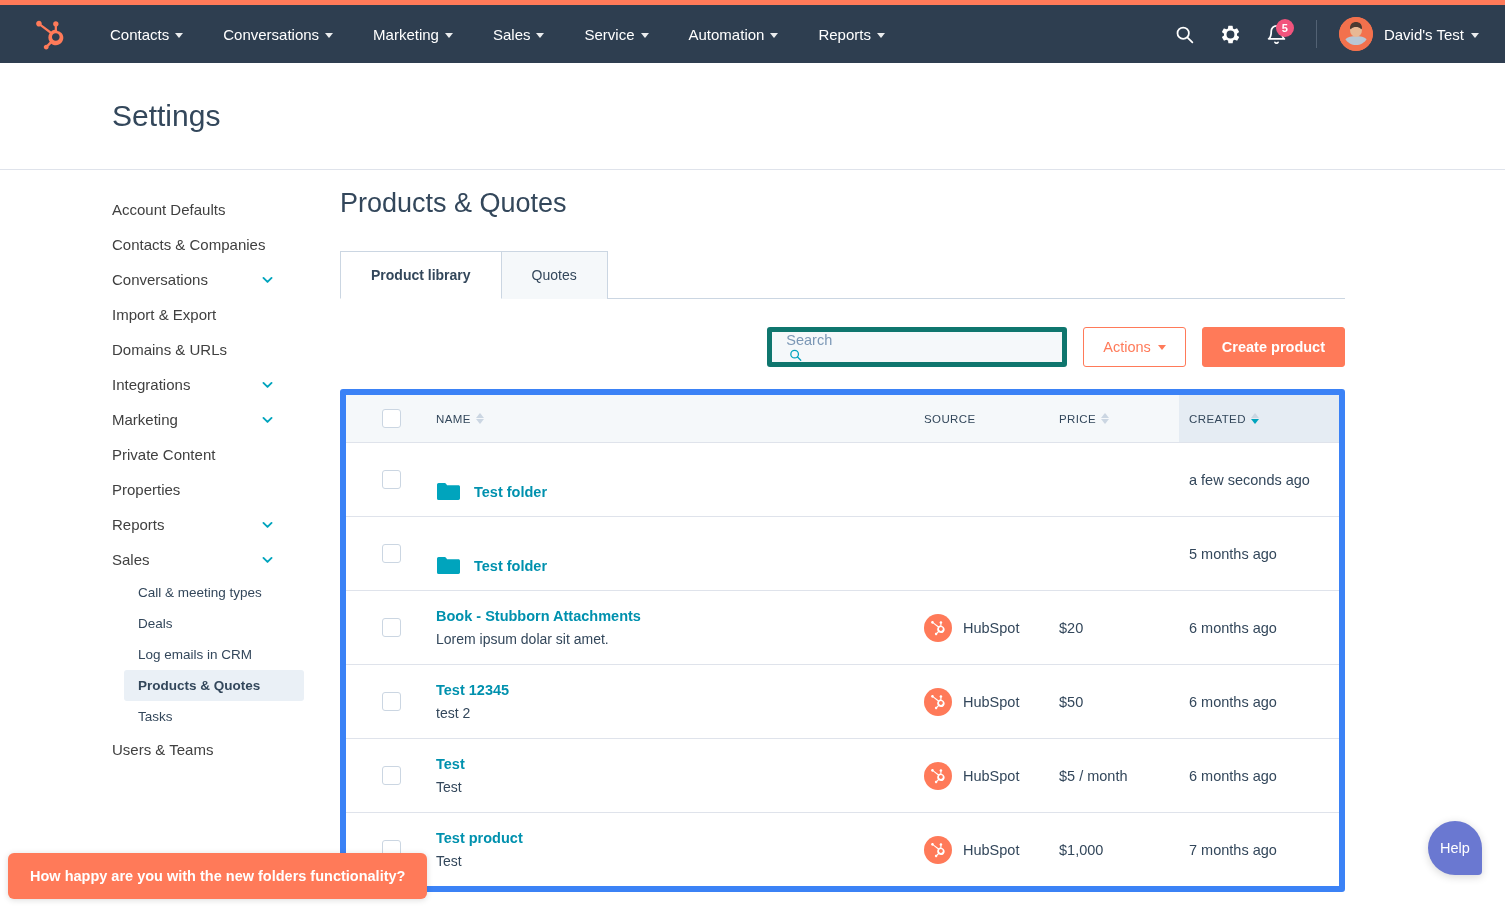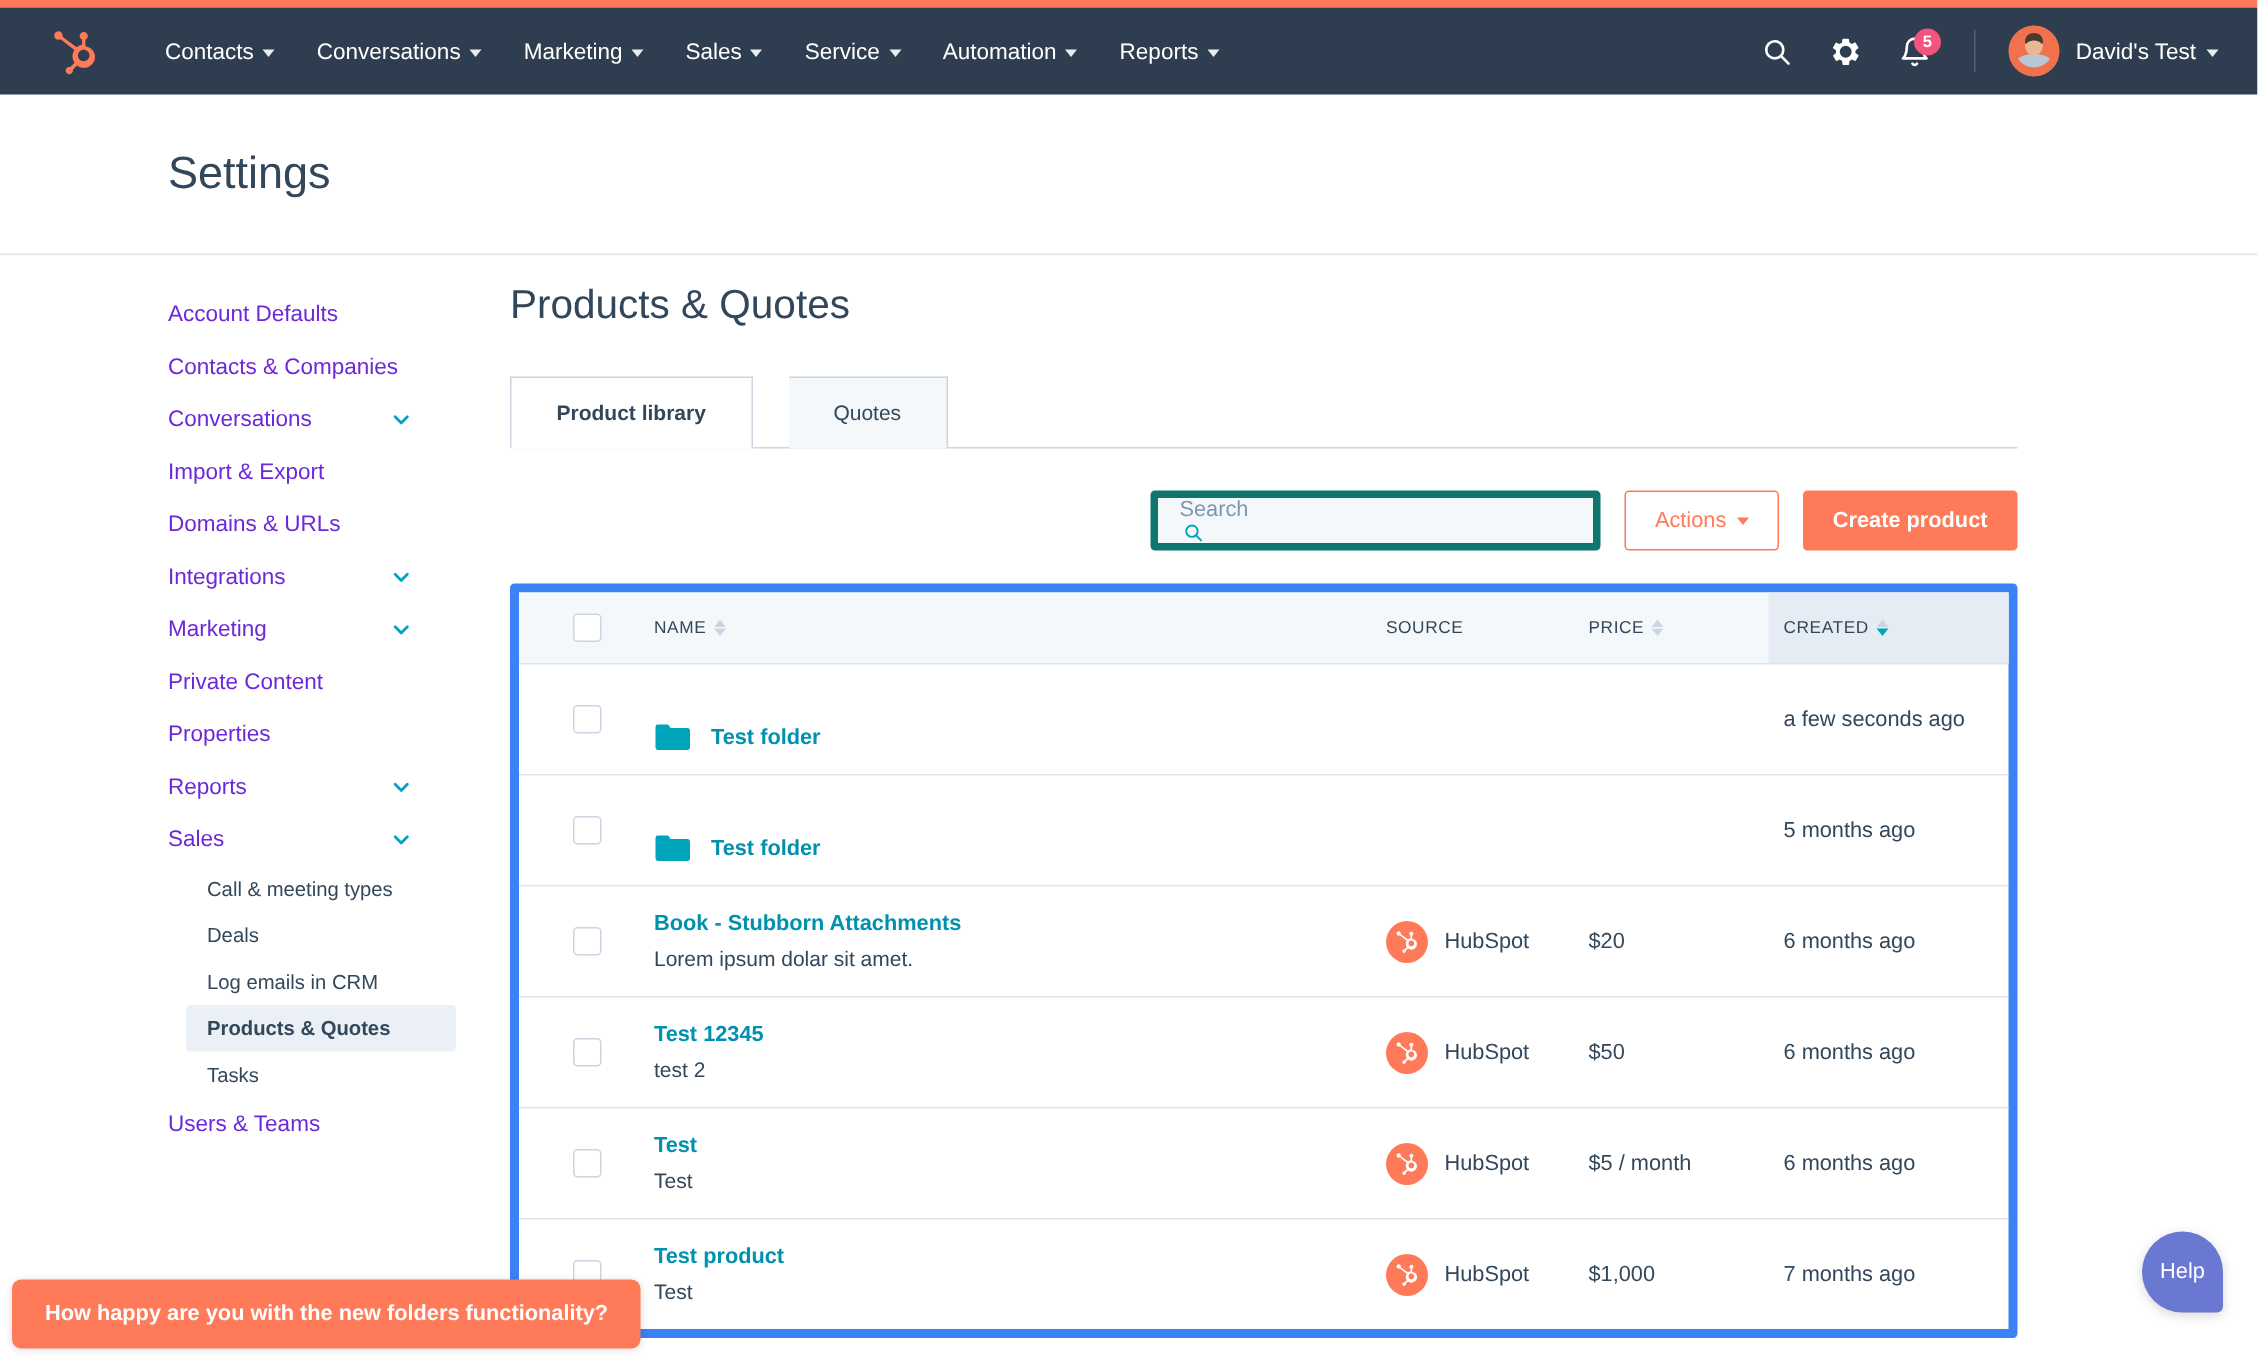--- a/index.html
+++ b/index.html
@@ -10,21 +10,21 @@
   }
 
   
   .accent-bar { height: 5px; background: #ff7a59; }
   .navbar {
     height: 58px; background: #2e3e50;
     display: flex; align-items: center;
     padding: 0 22px 0 34px;
   }
   .hs-logo { width: 34px; height: 34px; flex: 0 0 auto; margin-right: 28px; }
-  .nav-links { display: flex; align-items: flex-start; gap: 0; }
+  .nav-links { display: flex; align-items: flex-start; gap: 12px; }
   .nav-link {
     color: #fff; font-size: 15px; padding: 8px 14px;
     display: flex; align-items: center; gap: 6px;
     cursor: pointer; white-space: nowrap;
   }
   .caret-down {
     width: 0; height: 0; border-left: 4px solid transparent;
     border-right: 4px solid transparent; border-top: 5px solid #fff;
     opacity: .9; margin-top: 2px;
   }
@@ -56,38 +56,38 @@
   }
   .settings-title { font-size: 30px; color: #33475b; font-weight: 300; }
 
   
   .page { display: flex; height: calc(913px - 5px - 58px - 108px); }
 
   
   .sidebar { width: 340px; flex: 0 0 340px; padding: 22px 0 0 112px; }
   .side-item {
     display: flex; align-items: center; justify-content: space-between;
-    padding: 9px 30px 9px 0; font-size: 15px; color: #6d28d9; cursor: pointer;
+    padding: 9px 30px 9px 0; font-size: 15px; color: #404040; cursor: pointer;
     max-width: 192px;
     text-align: right;
   }
   .chev {
     width: 13px; height: 13px; flex: 0 0 auto;
   }
   .side-sub {
     font-size: 13.5px; color: #33475b; padding: 8px 10px 8px 14px;
     margin-left: 12px; cursor: pointer; border-radius: 3px; max-width: 180px;
   }
   .side-sub.active { background: #eaf0f6; font-weight: bold; }
 
   
   .main { flex: 1; padding: 18px 160px 0 0; min-width: 0; }
   .main-title { font-size: 27px; color: #33475b; font-weight: 300; margin-bottom: 32px; }
 
-  .tabs { display: flex; border-bottom: 1px solid #cbd6e2; gap: 24px; }
+  .tabs { display: flex; border-bottom: 1px solid #cbd6e2; }
   .tab {
     padding: 15px 30px; font-size: 14px; color: #33475b; cursor: pointer;
     border: 1px solid #cbd6e2; border-bottom: none; background: #f5f8fa;
     margin-bottom: -1px; position: relative;
   }
   .tab + .tab { border-left: none; }
   .tab.active { background: #fff; font-weight: bold; border-bottom: 1px solid #fff; }
 
   .toolbar {
     display: flex; justify-content: flex-end; align-items: center;

